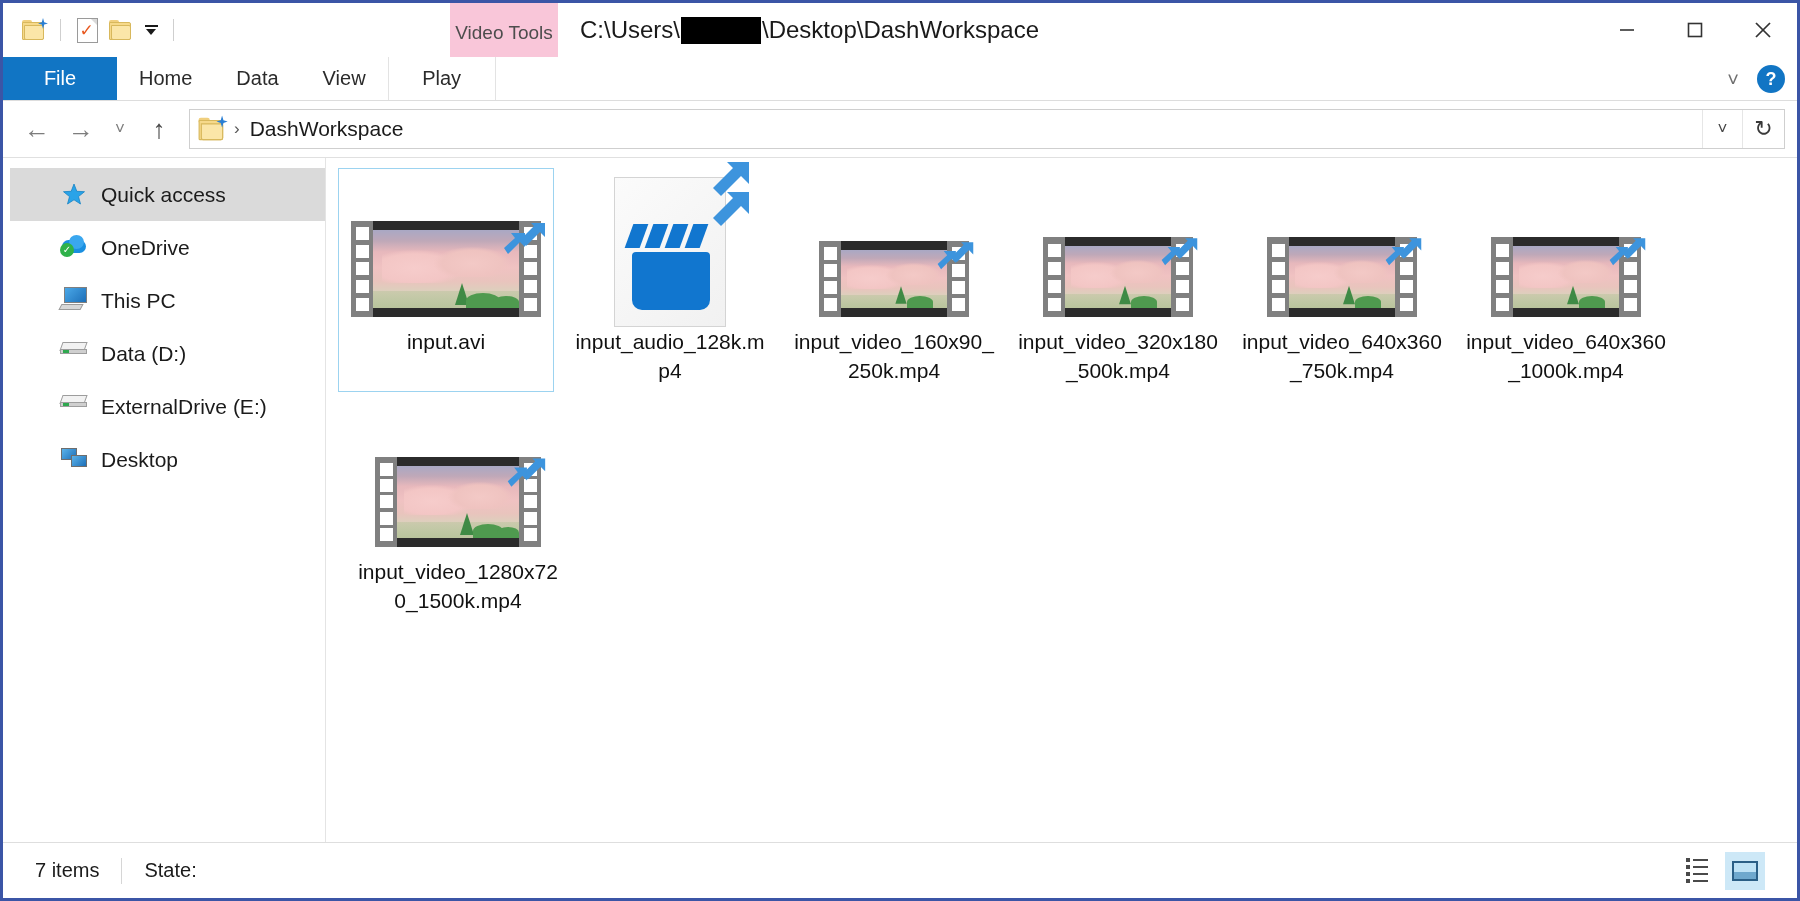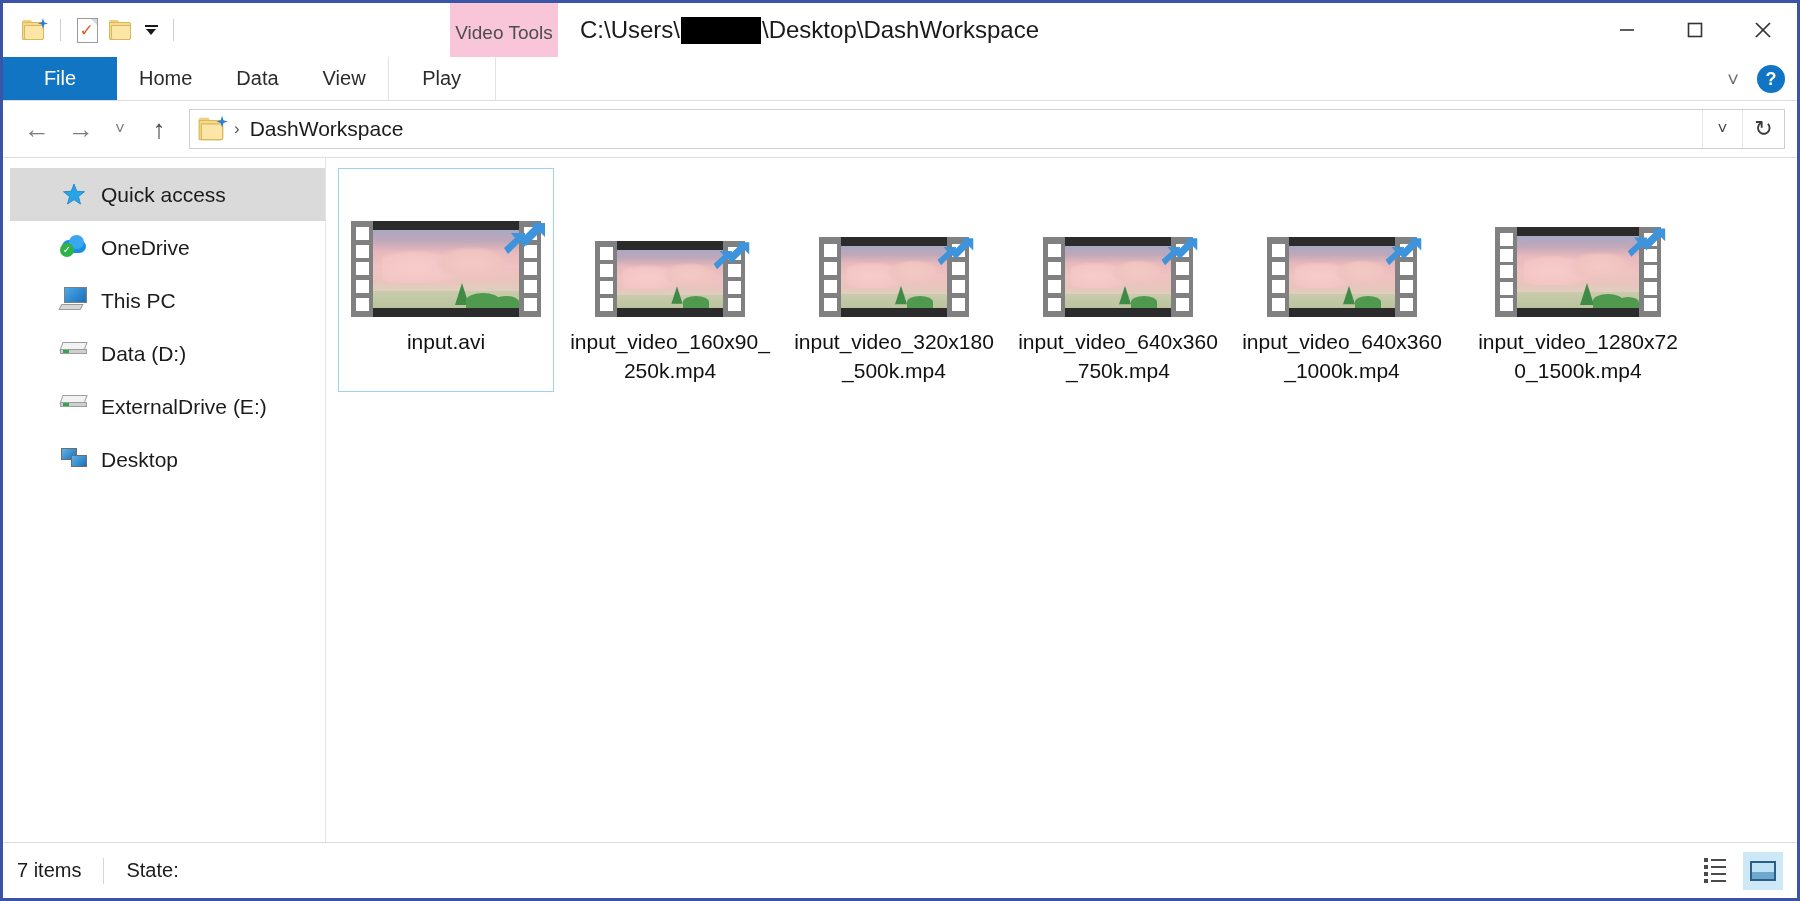--- a/index.html
+++ b/index.html
@@ -397,21 +397,21 @@
     background: #1176cf;
     transform: skewX(-20deg);
   }
 
   
   .statusbar {
     height: 56px; flex: 0 0 56px;
     border-top: 1px solid #dedede;
     background: #ffffff;
     display: flex; align-items: center;
-    padding: 0 14px;
+    padding: 0 32px;
     font-size: 20px; color: #1b1b1b;
   }
   .status-sep {
     width: 1px; height: 26px; background: #d6d6d6; margin: 0 22px;
   }
   .status-right { margin-left: auto; display: flex; gap: 8px; align-items:center;}
   .viewbtn {
     width: 40px; height: 38px;
     display: flex; align-items: center; justify-content: center;
   }
@@ -610,20 +610,38 @@
               </div>
             <svg class="arrow-badge" style="right:-6px;top:-4px;width:46px;height:46px;" viewBox="0 0 46 46">
               <path d="M30 6 L44 6 L44 20 L39 15 L25 29 L19 23 L33 9 Z" fill="#3d94dd"></path>
               <path d="M8 22 L22 22 L22 36 L17 31 L5 43 L1 37 L12 27 Z" fill="#3d94dd" transform="translate(2,-6)"></path>
             </svg>
           </div>
         </div>
         <div class="tile-label">input.avi</div>
       </div>
 
+      <div class="tile">
+        <div class="thumbwrap" style="align-items:flex-start;">
+          <div class="clapdoc">
+            <div class="stripes">
+              <span style="left:0px;"></span>
+                <span style="left:20px;"></span>
+              <span style="left:40px;"></span>
+                <span style="left:60px;"></span>
+            </div>
+            <div class="body-rect"></div>
+            <svg style="position:absolute;right:-28px;top:-20px;width:70px;height:70px;" viewBox="0 0 70 70">
+              <path d="M44 4 L66 4 L66 26 L58 18 L38 38 L30 30 L50 10 Z" fill="#3d94dd"></path>
+              <path d="M44 34 L66 34 L66 56 L58 48 L38 68 L30 60 L50 40 Z" fill="#3d94dd"></path>
+            </svg>
+          </div>
+        </div>
+        <div class="tile-label">input_audio_128k.mp4</div>
+      </div>
 
       <div class="tile">
         <div class="thumbwrap">
           <div class="film">
             <div class="perf">
                 <i></i>
                 <i></i>
                 <i></i>
                 <i></i>
               </div>

